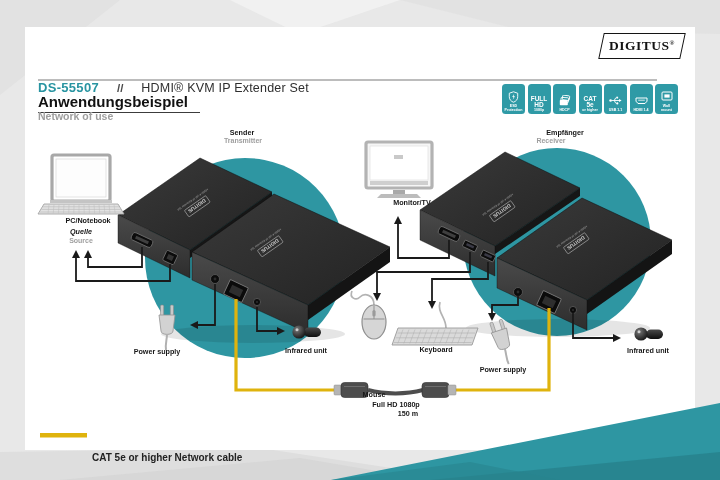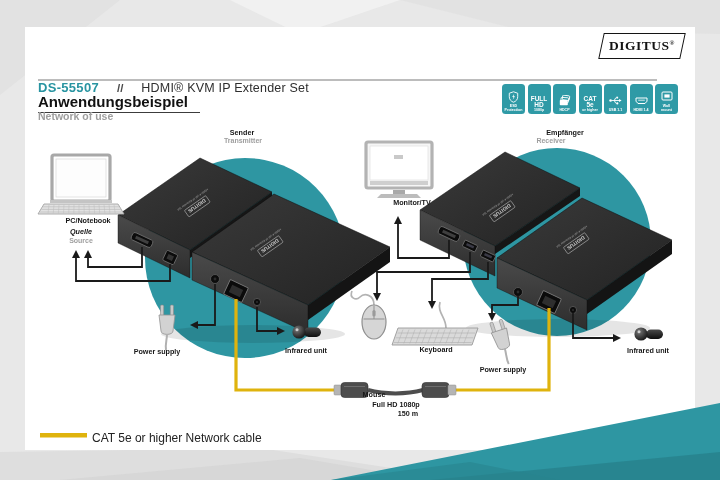--- a/index.html
+++ b/index.html
@@ -26,21 +26,21 @@
   .bbig{font-size:6.5px;font-weight:bold;line-height:5.8px;text-align:center;}
   .bcap{font-size:3.6px;font-weight:bold;line-height:4px;text-align:center;}
   
   .sec-de{position:absolute;left:38px;top:93px;font-size:15px;font-weight:bold;color:#111;
           border-bottom:1.6px solid #3c3c3c;padding:0 12px 2px 0;z-index:5;}
   .sec-en{position:absolute;left:38px;top:110px;font-size:10.5px;font-weight:bold;color:#9E9E9E;z-index:5;}
   
   .dl{position:absolute;transform:translateX(-50%);white-space:nowrap;font-size:7.2px;
       font-weight:bold;color:#171717;z-index:5;text-align:center;}
   .dl.gray{color:#9E9E9E;font-size:7px;}
-  .legend-label{position:absolute;left:92px;top:431px;font-size:12px;font-weight:normal;color:#222;z-index:5;}
+  .legend-label{position:absolute;left:92px;top:452px;font-size:10px;font-weight:bold;color:#222;z-index:5;}
 </style>
 </head>
 <body>
 
 <div class="stage">
 
   <svg class="scene" width="720" height="480" viewBox="0 0 720 480">
     <defs>
       <linearGradient id="gTop" x1="0" y1="0" x2="1" y2="1">
         <stop offset="0" stop-color="#3a3a3a"></stop>

